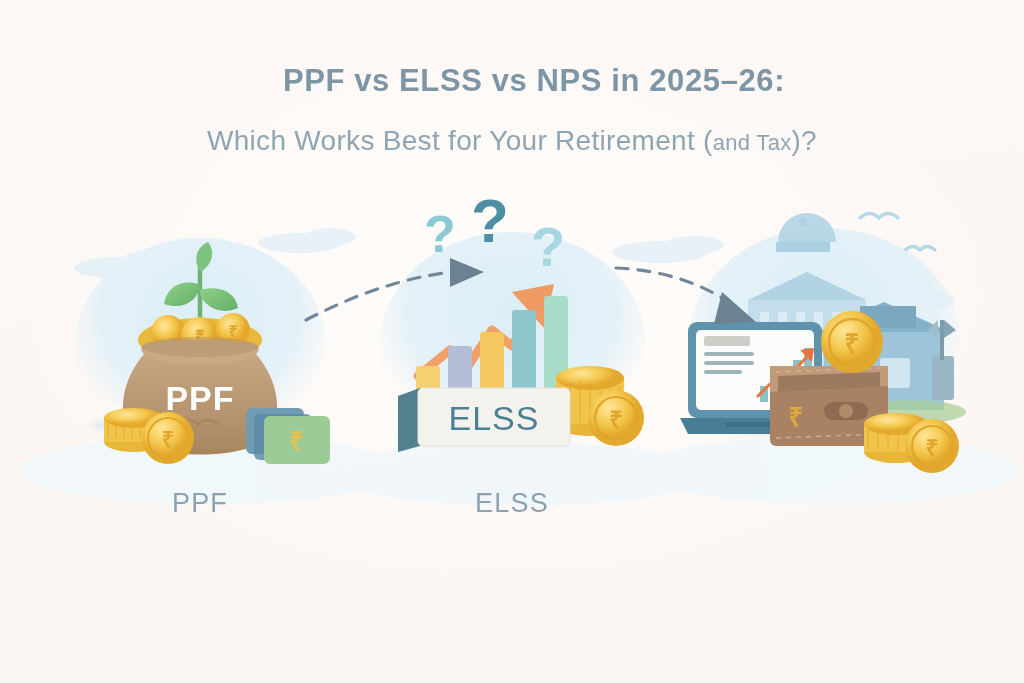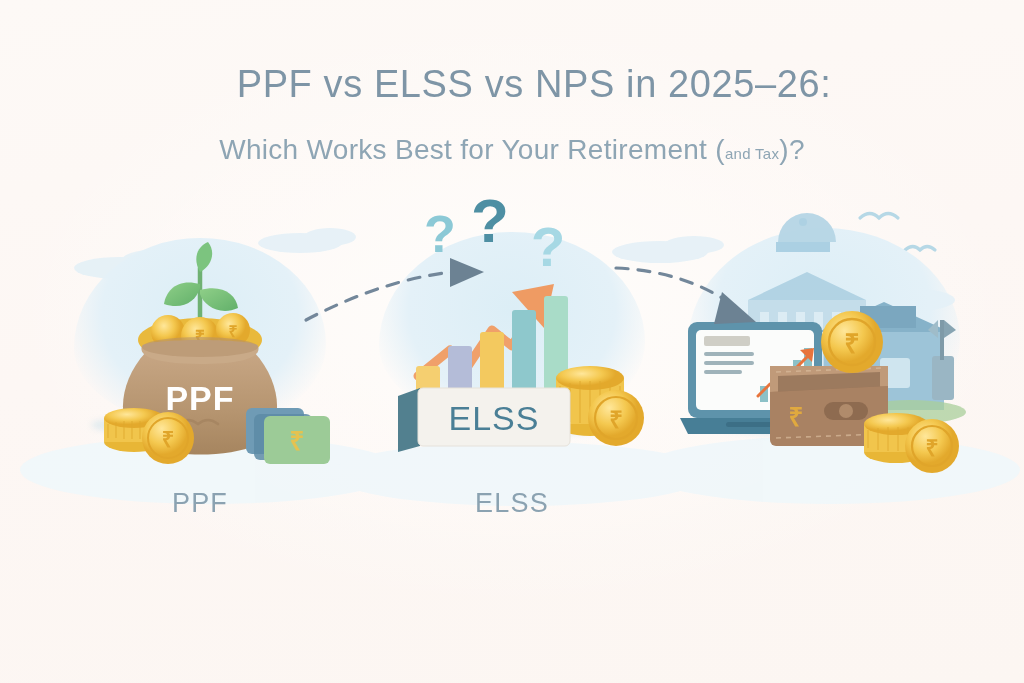--- a/index.html
+++ b/index.html
@@ -36,37 +36,37 @@
   }
 
   
   .title-wrap {
     position: absolute;
     left: 0; right: 0;
     top: 62px;
     text-align: center;
   }
   .title-line1 {
-    font-size: 38px;
-    font-weight: 400;
+    font-size: 31px;
+    font-weight: 700;
     letter-spacing: .6px;
     color: #7e95a6;
     line-height: 1.2;
     padding-left: 44px;
   }
   .title-line2 {
     margin-top: 24px;
     font-size: 28px;
     font-weight: 400;
     letter-spacing: .3px;
     color: #8ea5b4;
     line-height: 1.25;
   }
   .title-line2 .small {
-    font-size: 15px;
+    font-size: 22px;
   }
 
   
   #scene {
     position: absolute;
     left: 0; right: 0;
     top: 180px;
     height: 320px;
   }
 

